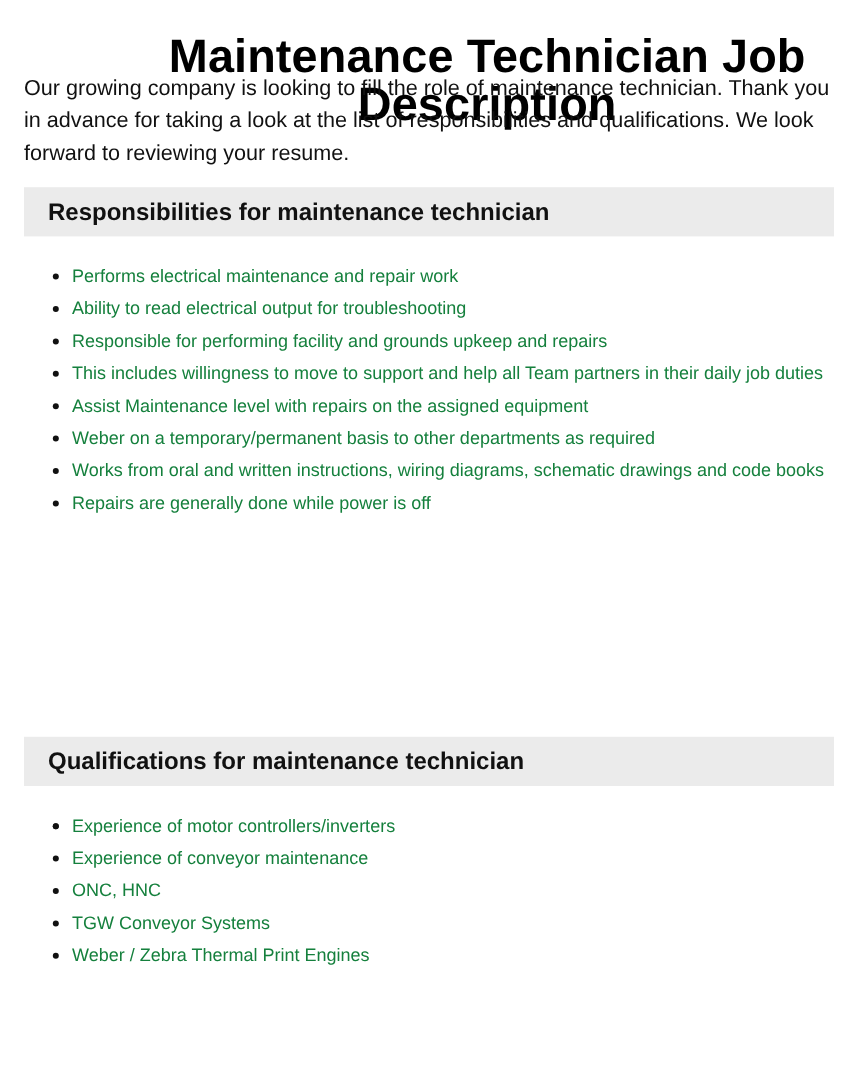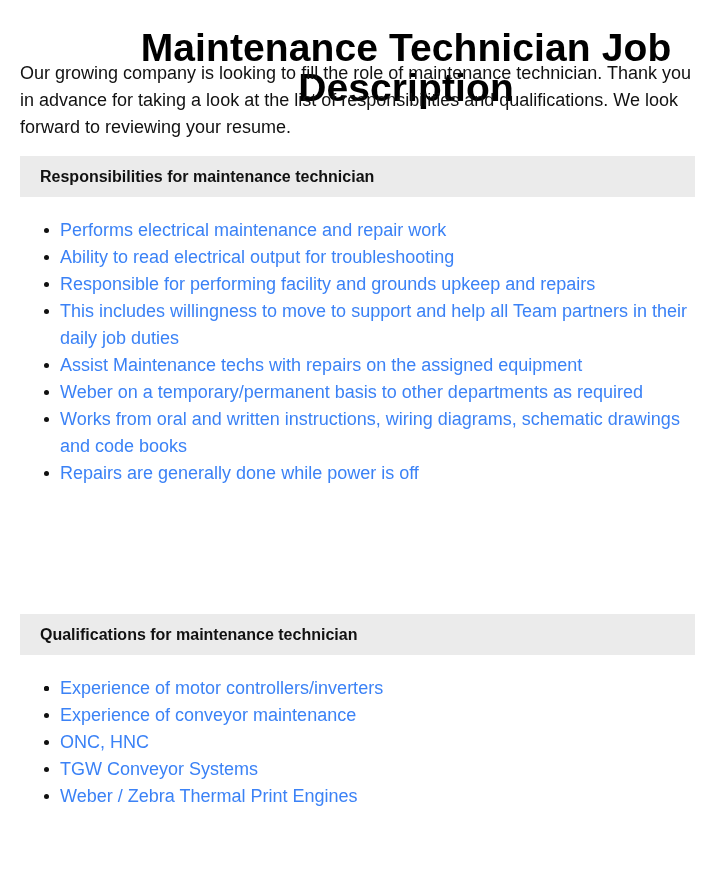--- a/index.html
+++ b/index.html
@@ -40,36 +40,36 @@
     }
     .section-header {
       position: absolute;
       left: 20px;
       width: 655px;
       height: 41px;
       background: #ebebeb;
       padding: 0 0 16px 20px;
       box-sizing: border-box;
       width: 675px;
-      font-size: 16px;
+      font-size: 20px;
       font-weight: bold;
       line-height: 42px;
       color: #111111;
     }
     .sec1-header { top: 156px; }
     .sec2-header { top: 614px; }
     ul.items {
       position: absolute;
       left: 40px;
       width: 640px;
       margin: 0;
       padding: 0 0 0 20px;
-      font-size: 18px;
+      font-size: 15px;
       line-height: 27px;
-      color: #3b82f6;
+      color: #15803d;
       list-style: none;
     }
     ul.items li {
       position: relative;
       margin: 0;
       padding: 0;
     }
     ul.items li .bullet {
       position: absolute;
       left: -16px;
@@ -89,21 +89,21 @@
 
 <p class="intro">Our growing company is looking to fill the role of maintenance technician. Thank you in advance for taking a look at the list of responsibilities and qualifications. We look forward to reviewing your resume.</p>
 
 <div class="section-header sec1-header">Responsibilities for maintenance technician</div>
 
 <ul class="items list1">
   <li><span class="bullet"></span><span>Performs electrical maintenance and repair work</span></li>
   <li><span class="bullet"></span><span>Ability to read electrical output for troubleshooting</span></li>
   <li><span class="bullet"></span><span>Responsible for performing facility and grounds upkeep and repairs</span></li>
   <li><span class="bullet"></span><span>This includes willingness to move to support and help all Team partners in their daily job duties</span></li>
-  <li><span class="bullet"></span><span>Assist Maintenance techs with repairs on the assigned equipment</span></li>
+  <li><span class="bullet"></span><span>Assist Maintenance level with repairs on the assigned equipment</span></li>
   <li><span class="bullet"></span><span>Weber on a temporary/permanent basis to other departments as required</span></li>
   <li><span class="bullet"></span><span>Works from oral and written instructions, wiring diagrams, schematic drawings and code books</span></li>
   <li><span class="bullet"></span><span>Repairs are generally done while power is off</span></li>
 </ul>
 
 <div class="section-header sec2-header">Qualifications for maintenance technician</div>
 
 <ul class="items list2">
   <li><span class="bullet"></span></li>
   <li><span class="bullet"></span><span>Experience of motor controllers/inverters</span></li>

